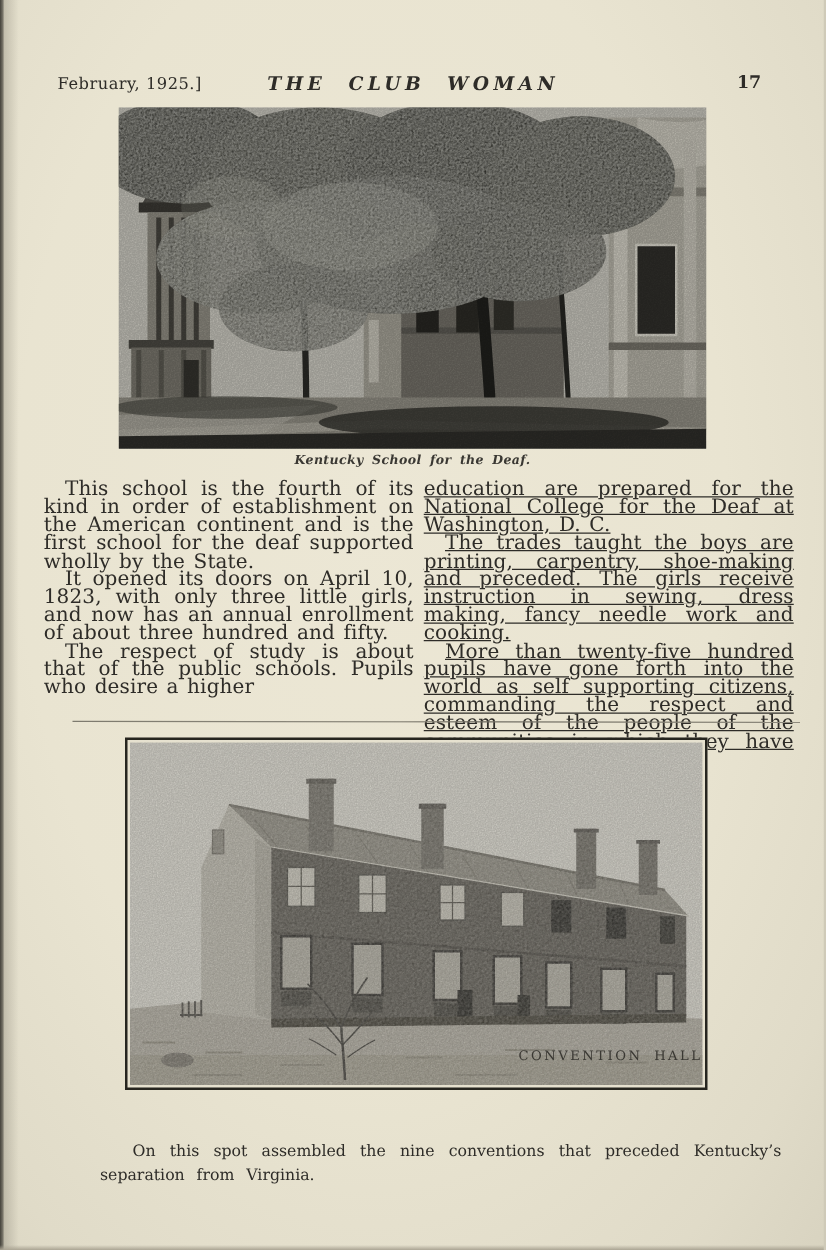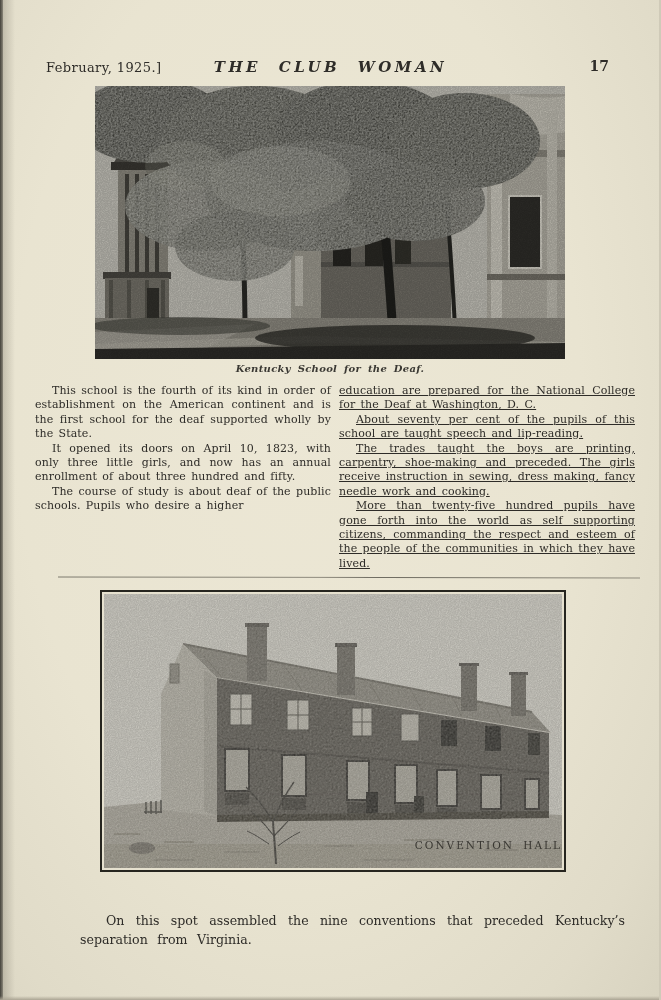--- a/index.html
+++ b/index.html
@@ -25,21 +25,21 @@
   .header .pagenum{position:absolute;right:52px;top:0;font-size:14px;font-weight:700;margin-left:37px;}
 
   .photo1{position:absolute;left:95px;top:86px;width:470px;height:273px;background:#c6c4bb;}
   .photo1 svg, .photo2 svg{display:block;width:100%;height:100%;}
 
   .caption1{position:absolute;left:95px;top:363px;width:470px;text-align:center;
     font-size:10px;font-weight:700;word-spacing:3px;color:#3a3833;letter-spacing:.3px;font-style:italic;}
 
   .columns{position:absolute;left:35px;top:384px;width:602px;}
   .col{position:absolute;top:0;width:296px;text-align:justify;
-    font-size:11px;line-height:14.4px;word-spacing:1.6px;letter-spacing:.1px;}
+    font-size:16px;line-height:14.4px;word-spacing:1.6px;letter-spacing:.1px;}
   .col.left{left:0;}
   .col.right{left:304px;text-decoration:underline;}
   .col p{margin:0;text-indent:17px;}
   .col p.no-indent{text-indent:0;}
 
   .rule{position:absolute;left:58px;top:577px;width:582px;height:1px;
     background:linear-gradient(to right,#7d7a6e 0%,#8f8b7e 45%,#6f6c61 55%,#8f8b7e 100%);
     transform:rotate(.08deg);}
 
   .photo2{position:absolute;left:100px;top:590px;width:458px;height:274px;
@@ -153,25 +153,24 @@
     <rect x="0" y="0" width="470" height="273" filter="url(#grainDark)" opacity="0.22"></rect>
   </svg>
 </div>
 
 <div class="caption1">Kentucky School for the Deaf.</div>
 
 <div class="columns">
   <div class="col left">
     <p>This school is the fourth of its kind in order of establishment on the American continent and is the first school for the deaf supported wholly by the State.</p>
     <p>It opened its doors on April 10, 1823, with only three little girls, and now has an annual enrollment of about three hundred and fifty.</p>
-    <p>The course of study is about deaf of the public schools.  Pupils who desire a higher</p>
+    <p>The respect of study is about that of the public schools.  Pupils who desire a higher</p>
   </div>
   <div class="col right">
     <p class="no-indent">education are prepared for the National College for the Deaf at Washington, D. C.</p>
-    <p>About seventy per cent of the pupils of this school are taught speech and lip-reading.</p>
     <p>The trades taught the boys are printing, carpentry, shoe-making and preceded. The girls receive instruction in sewing, dress making, fancy needle work and cooking.</p>
     <p>More than twenty-five hundred pupils have gone forth into the world as self supporting citizens, commanding the respect and esteem of the people of the communities in which they have lived.</p>
   </div>
 </div>
 
 <div class="rule"></div>
 
 <div class="photo2">
   <svg viewBox="0 0 458 274" preserveAspectRatio="none">
     <defs>

